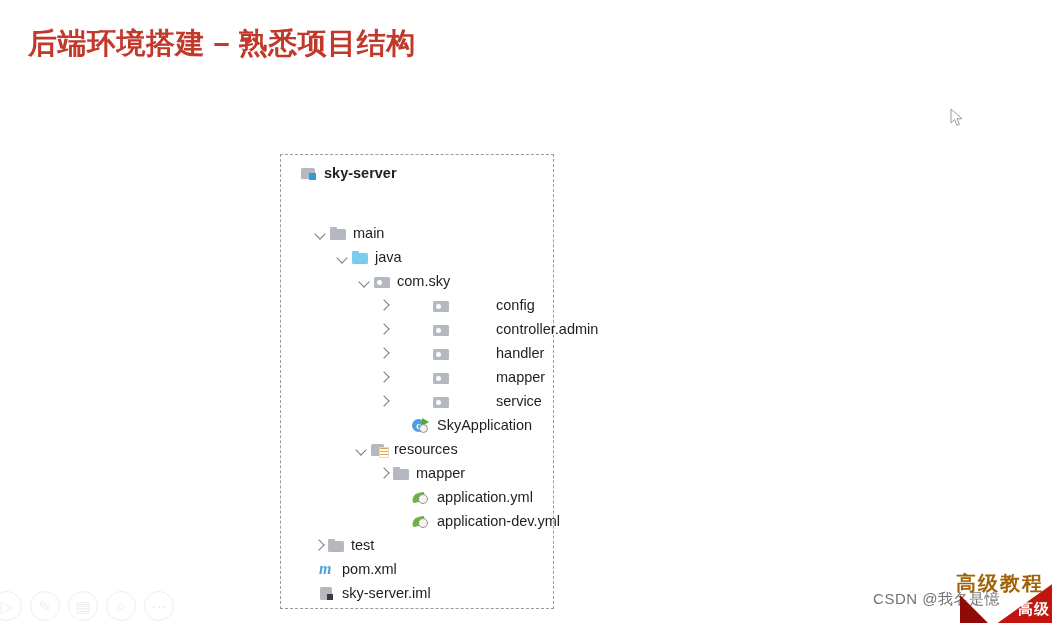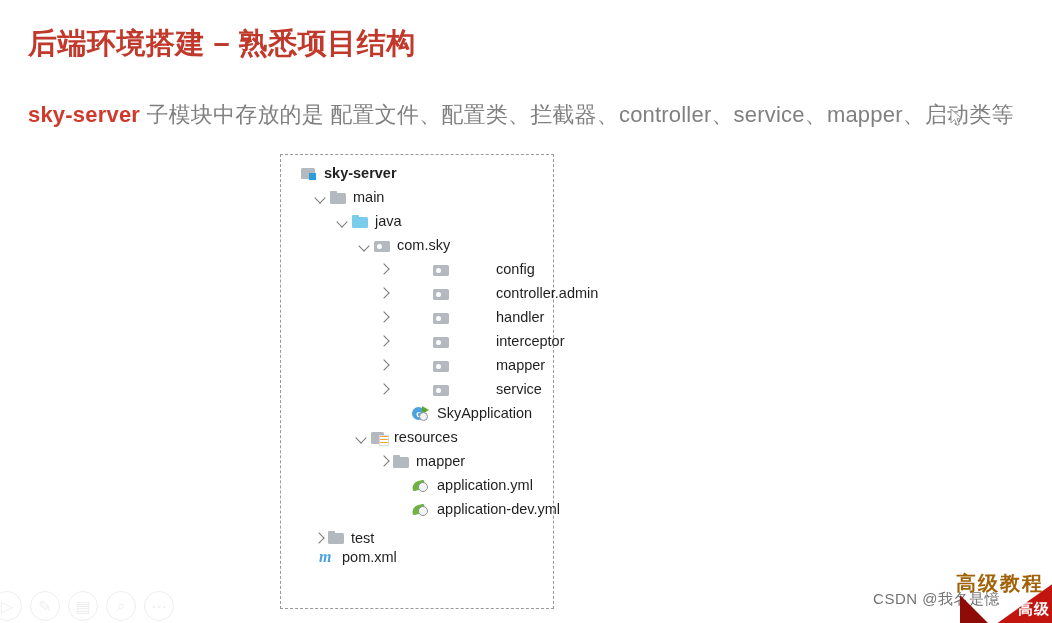--- a/index.html
+++ b/index.html
@@ -262,28 +262,28 @@
     font-style: italic;
     font-weight: bold;
     color: #4aa3df;
     font-family: "Liberation Serif", serif;
     line-height: 18px;
   }
 
   
   .i0  { padding-left: 4px; }
   .i1  { padding-left: 11px; }
-  .i2  { padding-left: 33px; }
+  .i2  { padding-left: 33px; margin-top: 36px; }
   .i3  { padding-left: 55px; text-align: center; }
   .i4  { padding-left: 77px; }
   .i5  { padding-left: 96px; gap: 40px; }
   .i6  { padding-left: 74px; }
   .i7  { padding-left: 96px; }
   .i8  { padding-left: 115px; }
-  .i9  { padding-left: 31px; align-items: flex-end; }
+  .i9  { padding-left: 31px; }
   .i10 { padding-left: 22px; }
 
   
   .cursor {
     position: absolute;
     left: 950px;
     top: 108px;
     width: 14px;
     height: 20px;
     pointer-events: none;
@@ -364,23 +364,20 @@
     white-space: nowrap;
   }
 </style>
 </head>
 <body>
 
 <div class="slide">
 
   <div class="title">后端环境搭建 – 熟悉项目结构</div>
 
-  <div class="subtitle">
-    <span class="accent">sky-server</span><span> 子模块中存放的是 配置文件、配置类、拦截器、controller、service、mapper、启动类等</span>
-  </div>
 
   <div class="tree-panel">
     <div class="tree" id="tree-root">
         <div class="row i0">
           <span class="arrow none"></span>
           <span class="ico module"></span>
           <span class="label bold">sky-server</span>
         </div>
         <div class="row i2">
           <span class="arrow down"></span>
@@ -404,25 +401,20 @@
         </div>
         <div class="row i5">
           <span class="arrow right"></span>
           <span class="ico pkg"></span>
           <span class="label">controller.admin</span>
         </div>
         <div class="row i5">
           <span class="arrow right"></span>
           <span class="ico pkg"></span>
           <span class="label">handler</span>
-        </div>
-        <div class="row i5">
-          <span class="arrow right"></span>
-          <span class="ico pkg"></span>
-          <span class="label">interceptor</span>
         </div>
         <div class="row i5">
           <span class="arrow right"></span>
           <span class="ico pkg"></span>
           <span class="label">mapper</span>
         </div>
         <div class="row i5">
           <span class="arrow right"></span>
           <span class="ico pkg"></span>
           <span class="label">service</span>
@@ -467,20 +459,25 @@
           <span class="ico folder"></span>
           <span class="label">test</span>
         </div>
         <div class="row i10">
           <span class="arrow none"></span>
           <span class="ico maven">
             <span class="m">m</span>
           </span>
           <span class="label">pom.xml</span>
         </div>
+        <div class="row i10">
+          <span class="arrow none"></span>
+          <span class="ico iml"></span>
+          <span class="label">sky-server.iml</span>
+        </div>
       </div>
   </div>
 
   <div class="cursor">
     <svg width="14" height="20" viewBox="0 0 14 20">
       <path d="M1 1 L1 15 L4.6 11.6 L7 17.4 L9.4 16.4 L7 10.8 L12 10.8 Z" fill="#ffffff" stroke="#9a9a9a" stroke-width="1"></path>
     </svg>
   </div>
 
   <div class="controls" id="controls-root">

